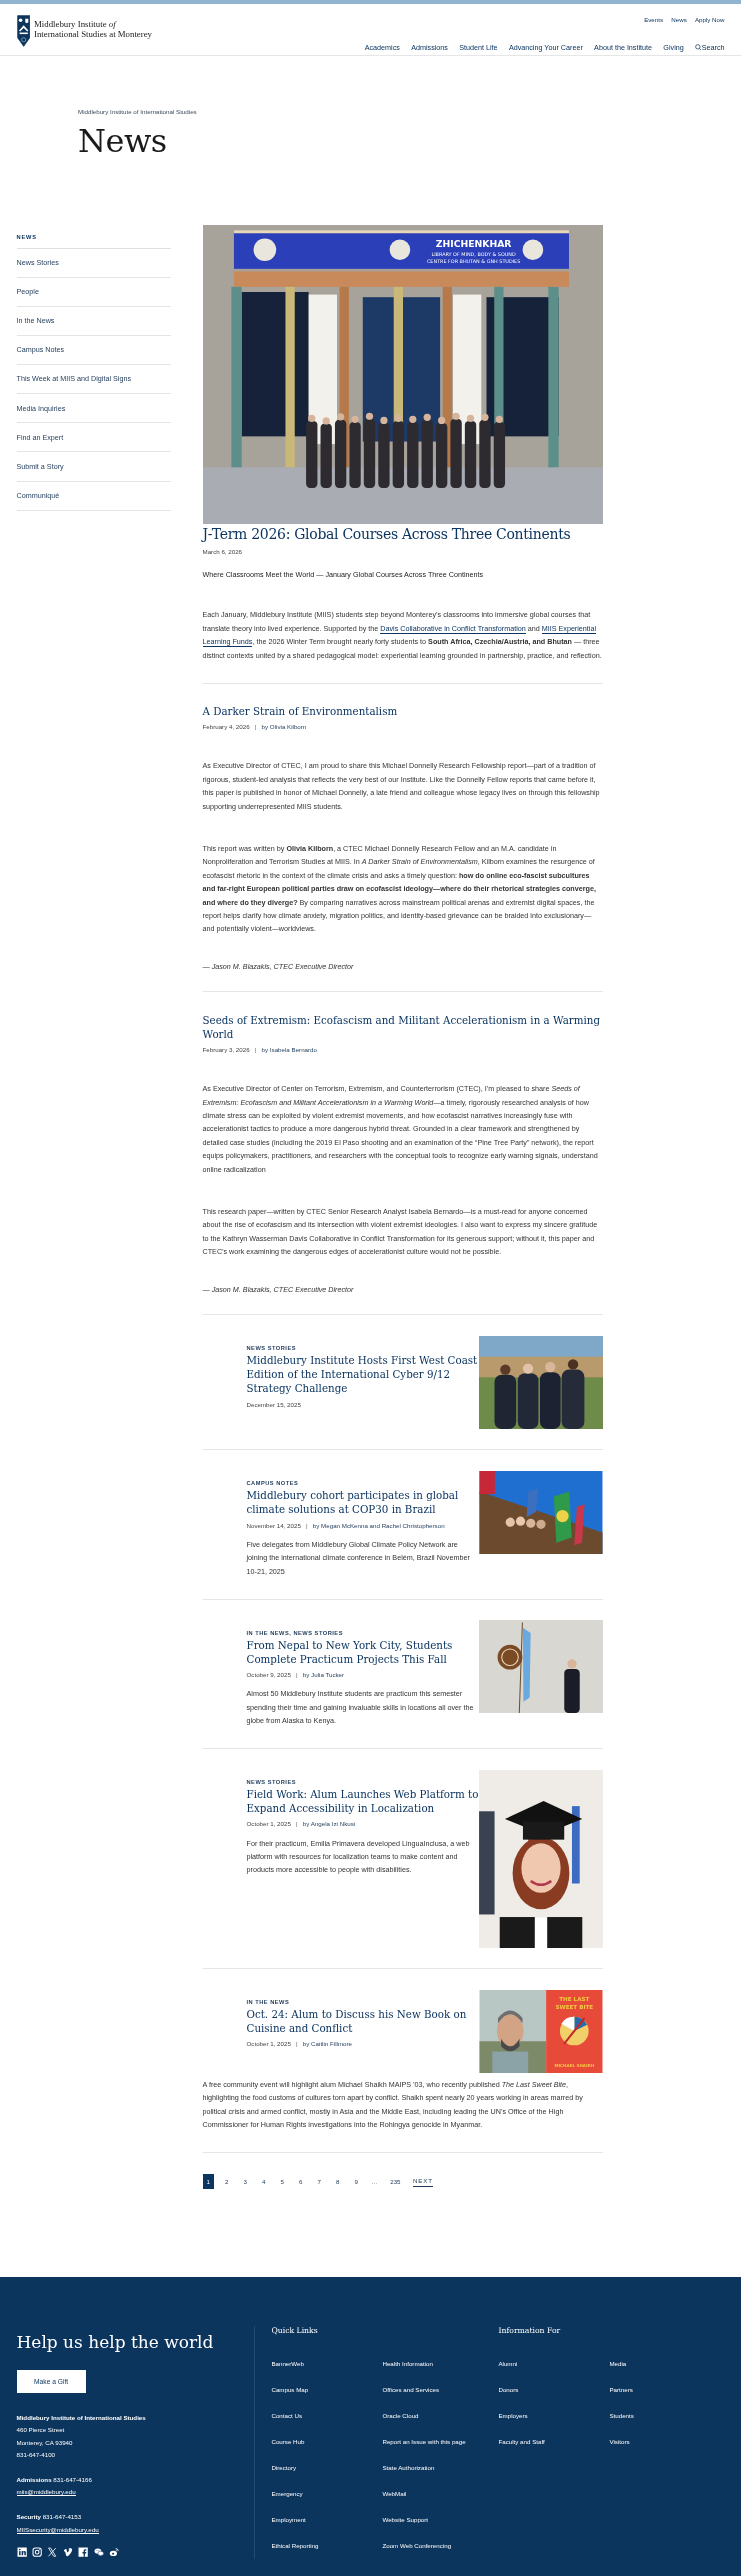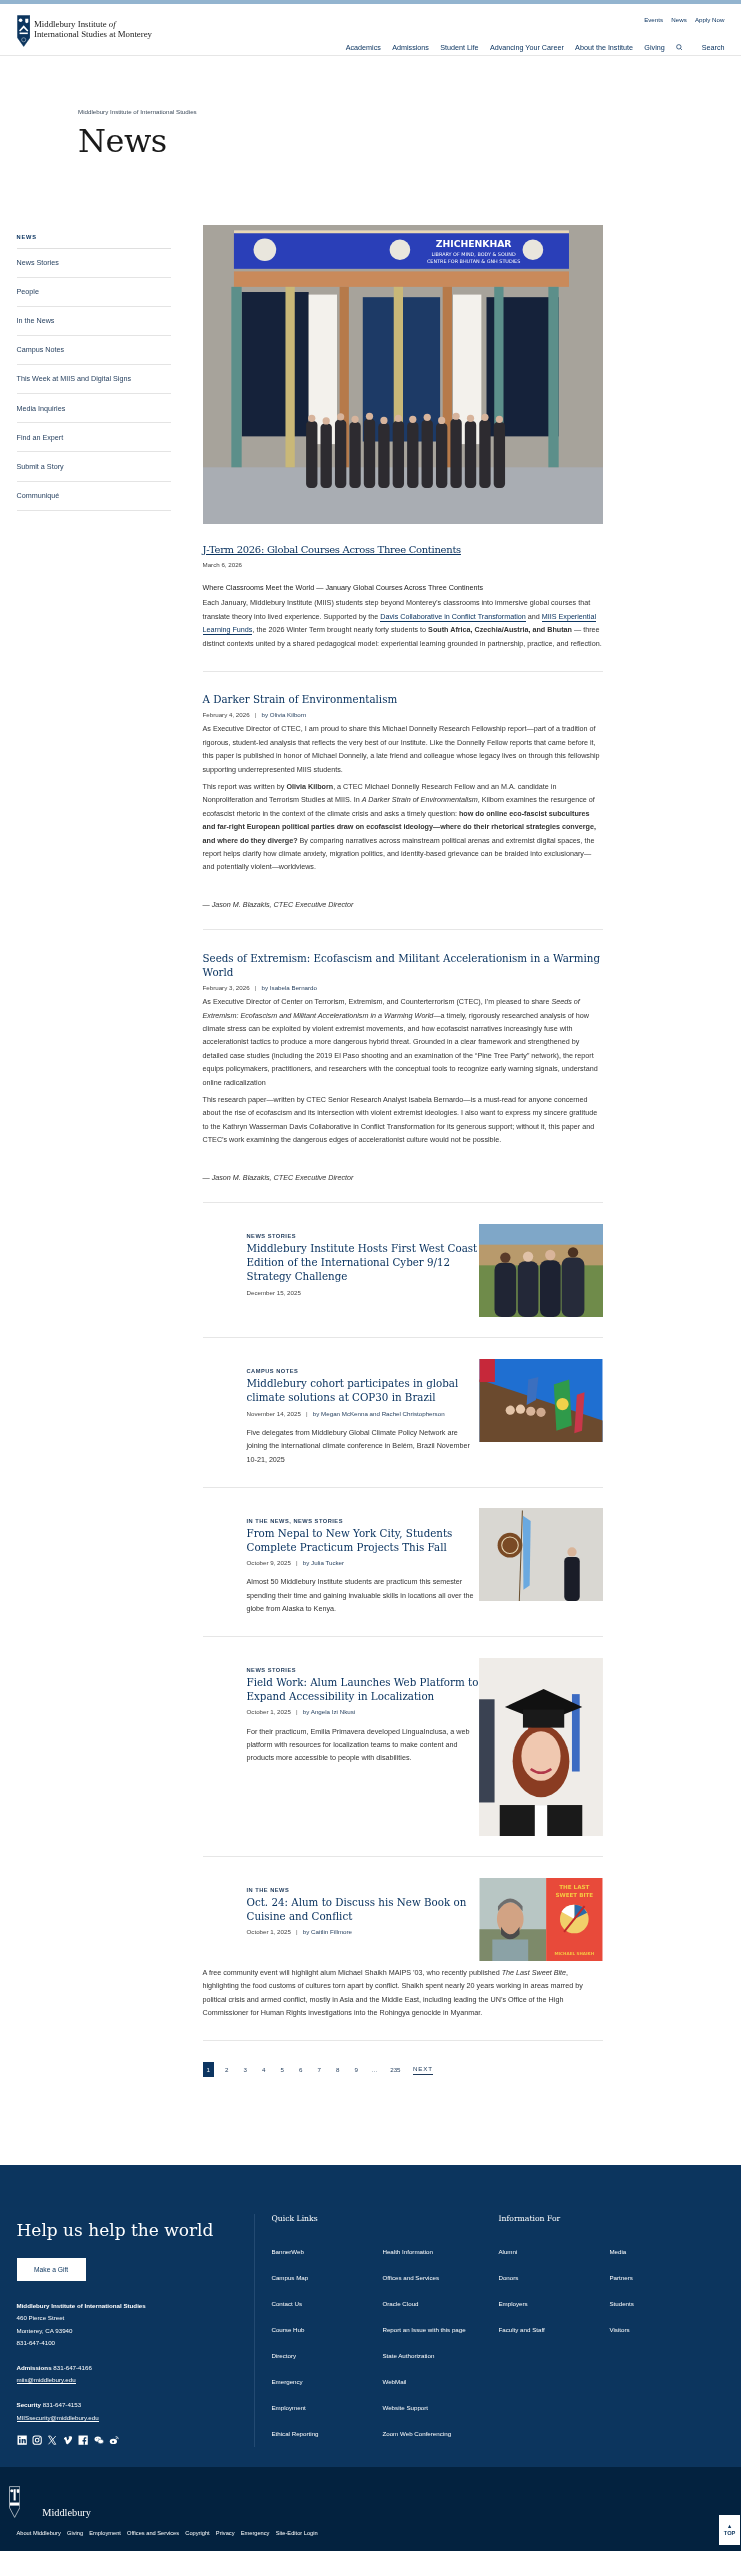--- a/index.html
+++ b/index.html
@@ -7,41 +7,41 @@
   a { color: inherit; text-decoration: none; }
   .topbar { height: 3.6px; background: #93b4cf; }
   header.site-header { position: relative; height: 52px; border-bottom: 0.5px solid #e6e6e6; }
   .logo { position: absolute; left: 16.5px; top: 11.3px; display: flex; align-items: flex-start; gap: 4.1px; }
   .shield { width: 13.4px; height: 32px; }
   .logo-text { font-family: "Liberation Serif", "DejaVu Serif", serif; font-size: 8.8px; line-height: 10.3px; color: #1a1a1a; margin-top: 4px; }
   .logo-text i { font-style: italic; }
   .utility-nav { position: absolute; right: 17.5px; top: 12.4px; display: flex; gap: 8.2px; font-size: 6.2px; color: #0c3561; }
   .main-nav { position: absolute; right: 17.5px; top: 39px; display: flex; gap: 11.3px; font-size: 7.2px; color: #0c3561; }
   .main-nav span { white-space: nowrap; }
-  .search-nav { display: flex; align-items: center; gap: 19px; justify-content: space-between; }
+  .search-nav { display: flex; align-items: center; gap: 0; justify-content: space-between; }
 
   .page-head { padding: 25px 0 0 78px; height: 165px; }
   .eyebrow-site { font-size: 6.2px; color: #3b4a5a; margin-top: 27px; }
   .page-title { font-family: "DejaVu Serif", serif; font-size: 32px; color: #1a1a1a; margin-top: 7.2px; font-weight: normal; letter-spacing: -0.5px; }
 
   .layout { display: flex; padding-left: 16.5px; }
   .sidenav { width: 154px; flex-shrink: 0; }
   .sidenav-title { font-size: 5.7px; font-weight: bold; letter-spacing: 0.8px; color: #0c3561; padding: 13px 0 8.2px; border-bottom: 1.5px solid #dfdfdf; }
   .sidenav-item { display: block; font-size: 7.2px; color: #1f3a5a; padding: 9.3px 0 9.8px; border-bottom: 0.5px solid #e4e4e4; }
   .content { width: 400px; margin-left: 32px; }
 
   .feature-img { width: 400px; height: 299px; display: block; margin-top: 4.1px; }
   .article-title { font-family: "DejaVu Serif", serif; color: #0c3561; font-weight: normal; }
-  .feature-title { font-size: 10px; margin-top: 20px; letter-spacing: -0.3px; text-decoration: underline; }
+  .feature-title { font-size: 14px; margin-top: 2px; letter-spacing: -0.3px; }
   .date { font-size: 6.2px; color: #444; margin-top: 6.2px; }
   .meta { font-size: 6.2px; color: #444; margin-top: 5.2px; }
   .meta .sep { margin: 0 5.2px; color: #666; }
   .meta .byline { color: #1f3a5a; }
   .lead { font-size: 7.2px; color: #222; margin-top: 15.5px; }
-  p.body { font-size: 7.2px; line-height: 13.4px; color: #333; margin-top: 4px; }
+  p.body { font-size: 7.2px; line-height: 13.4px; color: #333; margin-top: 29px; }
   p.body a { color: #0c3561; border-bottom: 0.5px solid #0c3561; }
   .signoff { font-style: italic; font-size: 7.2px; color: #333; margin-top: 26px; }
   .divider { border-top: 0.5px solid #e6e6e6; margin: 20.6px 0 0; }
 
   .post-title { font-size: 10.3px; line-height: 14px; margin-top: 20.6px; }
   .post { padding-bottom: 20.6px; }
 
   .teaser { display: flex; justify-content: space-between; margin-top: 20.6px; }
   .teaser .text { width: 258px; margin-left: 44px; }
   .teaser .thumb { width: 124px; flex-shrink: 0; margin-top: 0; }

